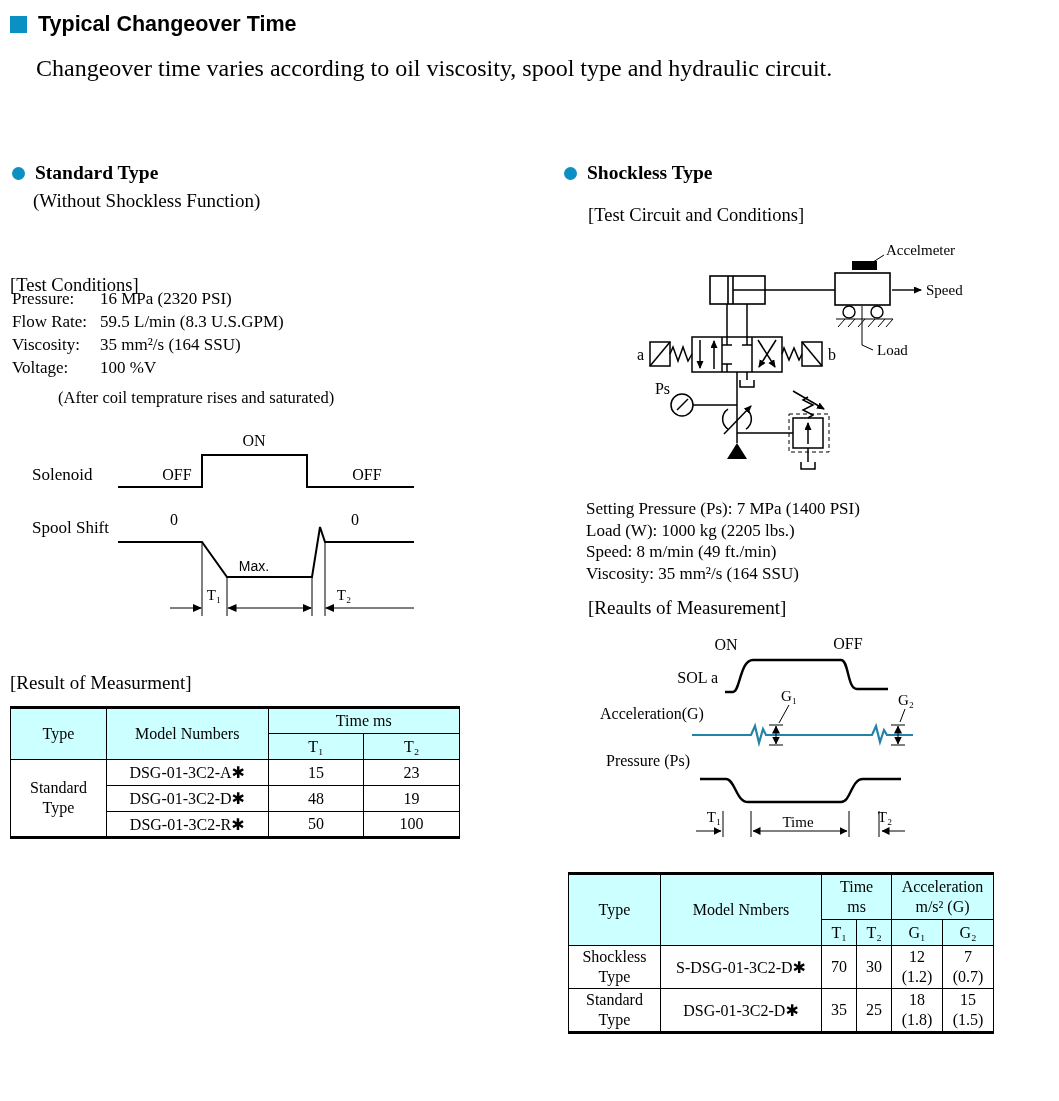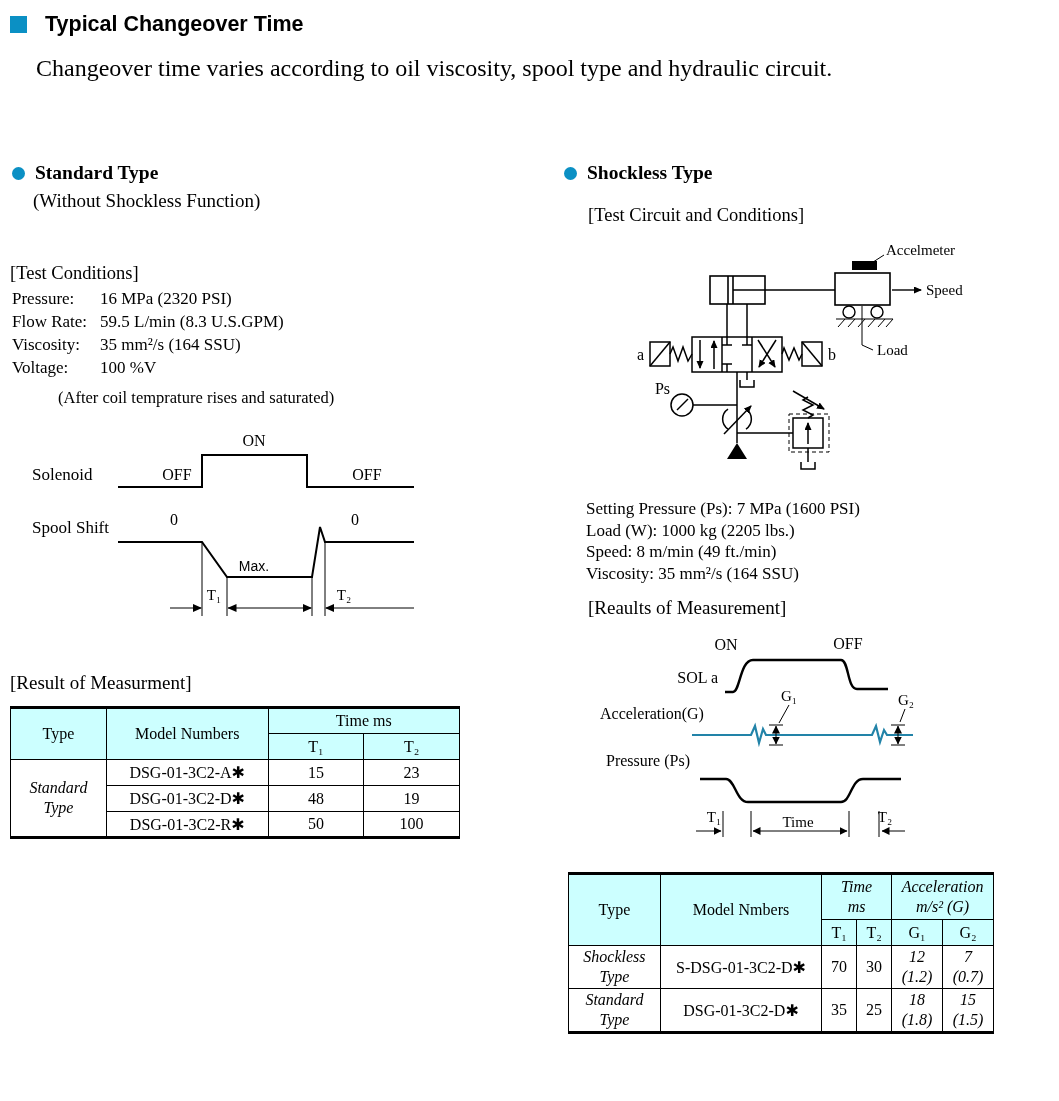--- a/index.html
+++ b/index.html
@@ -1,37 +1,37 @@
 <!DOCTYPE html>
 <html style="--accent: #0b90c4; --th-bg: #ccffff; --accel-line: #2283a8;"><head>
 <meta charset="utf-8">
 <style>
   :root{ --accent:#0b90c4; --th-bg:#ccffff; --accel-line:#2283a8; }
   html,body{margin:0;padding:0;background:#fff;}
   .page{position:relative;width:1059px;height:1101px;background:#ffffff;color:#000;
         font-family:"Liberation Serif",serif;overflow:hidden;}
   .abs{position:absolute;}
-  .main-title{display:flex;align-items:center;gap:18px;
+  .main-title{display:flex;align-items:center;gap:11px;
       font-family:"Liberation Sans",sans-serif;font-size:21.5px;font-weight:700;}
   .sq{width:17px;height:17px;background:var(--accent);flex:0 0 auto;}
   .subtitle{font-size:24px;}
   .sec-head{display:flex;align-items:center;gap:10px;font-size:19.5px;font-weight:700;}
   .dot{width:13px;height:13px;border-radius:50%;background:var(--accent);flex:0 0 auto;}
   .sec-sub{font-size:19px;}
   .bracket-title{font-size:18.5px;}
   .cond-row{display:flex;font-size:17px;line-height:23px;}
   .cond-label{width:88px;flex:0 0 auto;}
   .note{font-size:16.5px;margin-top:16px;}
   .cond-line{font-size:17px;line-height:21.7px;}
   table.dtable{border-collapse:collapse;font-size:16px;
       border-top:3px solid #000;border-bottom:3px solid #000;}
   table.dtable th,table.dtable td{border:1px solid #000;text-align:center;
       vertical-align:middle;font-weight:normal;padding:1px 6px;}
   table.dtable thead th{background:var(--th-bg);}
-  .pre{white-space:pre-line;line-height:1.25;font-style:italic;}
+  .pre{white-space:pre-line;line-height:1.25;}
   td.model{text-align:left;padding-left:10px;}
   .lt thead tr{height:26px;} .lt tbody tr{height:26px;}
   .rt thead tr.h1{height:46px;} .rt thead tr.h2{height:26px;} .rt tbody tr{height:35px;}
   svg text{font-family:"Liberation Serif",serif;fill:#000;}
   .s17{font-size:17px;} .s16{font-size:16px;} .s15{font-size:15px;}
   .s14{font-size:14px;font-family:"Liberation Sans",sans-serif;}
   .accel-line{stroke:var(--accel-line);}
 </style>
 </head>
 <body>
@@ -43,21 +43,21 @@
     <span>Typical Changeover Time</span>
   </div>
   <div class="subtitle abs" style="left:36px;top:55px">Changeover time varies according to oil viscosity, spool type and hydraulic circuit.</div>
 
   <div class="sec-head abs" style="left:12px;top:162px">
     <span class="dot"></span>
     <span>Standard Type</span>
   </div>
   <div class="sec-sub abs" style="left:33px;top:190px">(Without Shockless Function)</div>
 
-  <div class="bracket-title abs" style="left:10px;top:263px">[Test Conditions]</div>
+  <div class="bracket-title abs" style="left:10px;top:275px">[Test Conditions]</div>
 
   <div class="abs" style="left:12px;top:287px">
     <div class="cond-row">
       <span class="cond-label">Pressure:</span>
       <span>16 MPa (2320 PSI)</span>
     </div>
     <div class="cond-row">
       <span class="cond-label">Flow Rate:</span>
       <span>59.5 L/min (8.3 U.S.GPM)</span>
     </div>
@@ -234,21 +234,21 @@
       <line x1="218" y1="211" x2="218" y2="190" marker-end="url(#cA)"></line>
       <path d="M218,185 l5,-3 l-10,-5 l10,-5 l-10,-5 l5,-3"></path>
       <line x1="203" y1="158" x2="234" y2="176" marker-end="url(#cA)"></line>
       <rect x="199" y="181" width="40" height="38" stroke-width="1" stroke-dasharray="4,3"></rect>
       <line x1="218" y1="215" x2="218" y2="229"></line>
       <path d="M211,229 v7 h14 v-7"></path>
     </g>
   </svg>
 
   <div class="abs" style="left:586px;top:498px">
-    <div class="cond-line">Setting Pressure (Ps): 7 MPa (1600 PSI)</div>
+    <div class="cond-line">Setting Pressure (Ps): 7 MPa (1400 PSI)</div>
     <div class="cond-line">Load (W): 1000 kg (2205 lbs.)</div>
     <div class="cond-line">Speed: 8 m/min (49 ft./min)</div>
     <div class="cond-line">Viscosity: 35 mm²/s (164 SSU)</div>
   </div>
 
   <div class="bracket-title abs" style="left:588px;top:597px;font-size:19px">[Reaults of Measurement]</div>
 
   <svg class="abs" style="left:592px;top:630px" width="430" height="215" viewBox="0 0 430 215">
     <defs>
       <marker id="wA" markerWidth="8" markerHeight="8" refX="7.5" refY="4" orient="auto" markerUnits="userSpaceOnUse">

